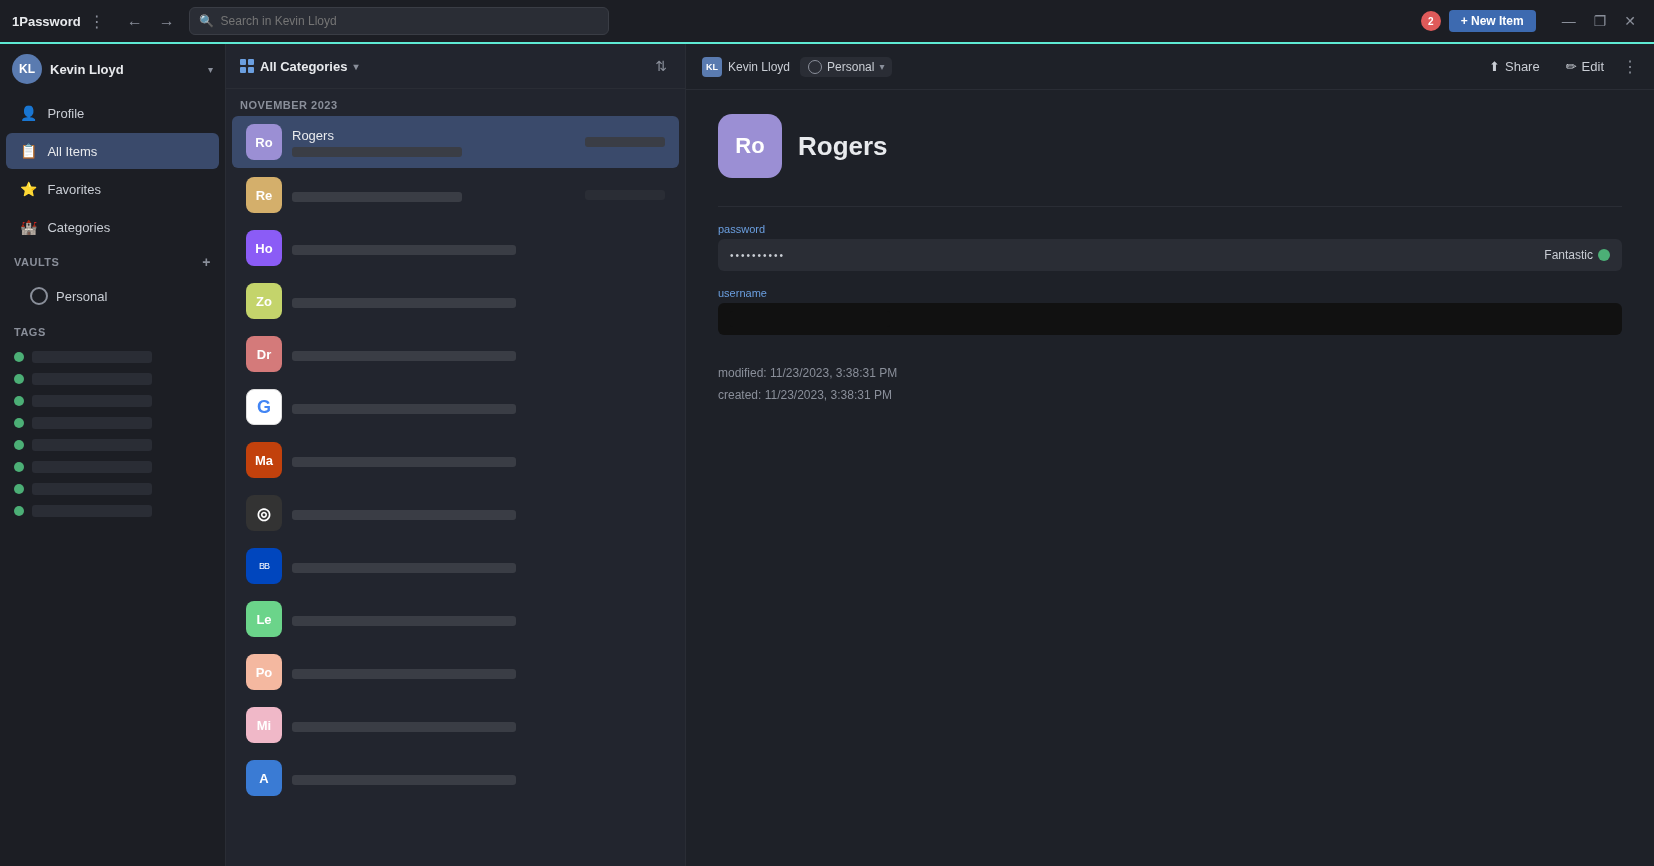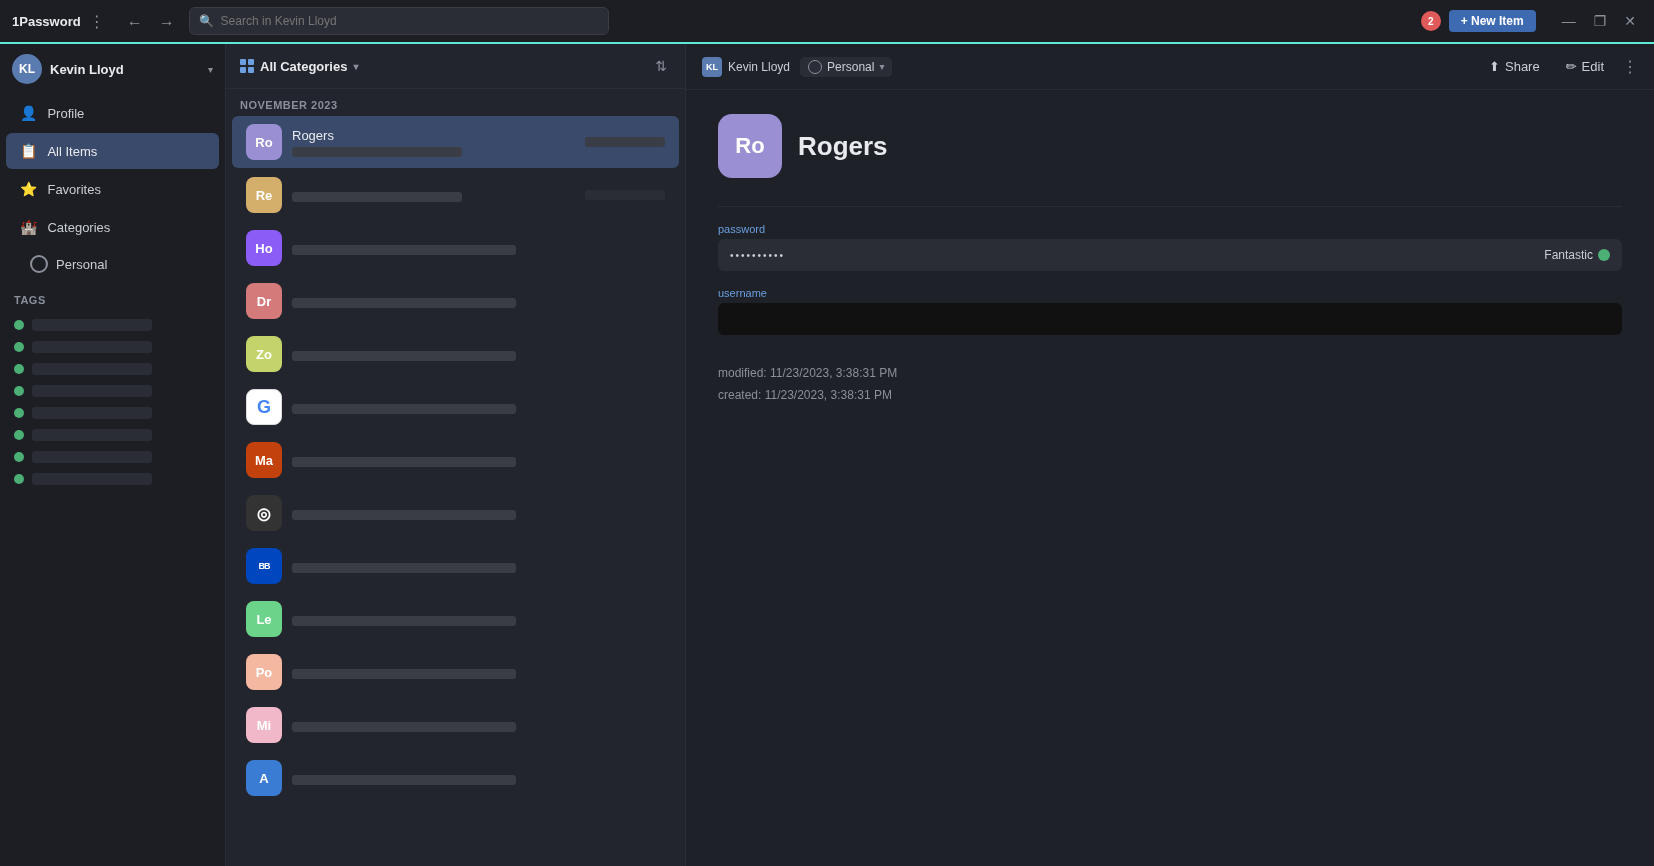--- a/index.html
+++ b/index.html
@@ -553,20 +553,24 @@
     </div>
     <div class="sidebar-nav-item">
       <span class="icon">⭐</span>
       <span>Favorites</span>
     </div>
     <div class="sidebar-nav-item">
       <span class="icon">🏰</span>
       <span>Categories</span>
     </div>
 
+    <div class="sidebar-section-header">
+      <span>VAULTS</span>
+      <span class="plus-btn">+</span>
+    </div>
     <div class="vault-item">
       <div class="vault-icon"></div>
       <span>Personal</span>
     </div>
 
     <div class="sidebar-section-header tags-section">
       <span>TAGS</span>
     </div>
     <div class="tag-item">
         <div class="tag-dot"></div>
@@ -639,36 +643,36 @@
 
       <div class="list-item">
         <div class="item-avatar" style="background:#8b5cf6;">Ho</div>
         <div class="item-info">
           <div class="item-name"></div>
           <div class="item-sub"></div>
         </div>
       </div>
 
       <div class="list-item">
+        <div class="item-avatar" style="background:#c4d46b;">Zo</div>
+        <div class="item-info">
+          <div class="item-name"></div>
+          <div class="item-sub"></div>
+        </div>
+      </div>
+
+      <div class="list-item">
         <div class="item-avatar" style="background:#d47a7a;">Dr</div>
         <div class="item-info">
           <div class="item-name"></div>
           <div class="item-sub"></div>
         </div>
       </div>
 
       <div class="list-item">
-        <div class="item-avatar" style="background:#c4d46b;">Zo</div>
-        <div class="item-info">
-          <div class="item-name"></div>
-          <div class="item-sub"></div>
-        </div>
-      </div>
-
-      <div class="list-item">
         <div class="item-avatar" style="background:#fff; color:#4285f4; font-size:18px; font-weight:900; border:1px solid #ddd;">G</div>
         <div class="item-info">
           <div class="item-name"></div>
           <div class="item-sub"></div>
         </div>
       </div>
 
       <div class="list-item">
         <div class="item-avatar" style="background:#c2410c;">Ma</div>
         <div class="item-info">
@@ -679,21 +683,21 @@
 
       <div class="list-item">
         <div class="item-avatar" style="background:#333; font-size:16px;">◎</div>
         <div class="item-info">
           <div class="item-name"></div>
           <div class="item-sub"></div>
         </div>
       </div>
 
       <div class="list-item">
-        <div class="item-avatar" style="background:#0046be; font-size:9px; font-weight:700; letter-spacing:-1px;">BB</div>
+        <div class="item-avatar" style="background:#0046be; font-size:9px; font-weight:400; letter-spacing:-1px;">BB</div>
         <div class="item-info">
           <div class="item-name"></div>
           <div class="item-sub"></div>
         </div>
       </div>
 
       <div class="list-item">
         <div class="item-avatar" style="background:#6bd48a;">Le</div>
         <div class="item-info">
           <div class="item-name"></div>

